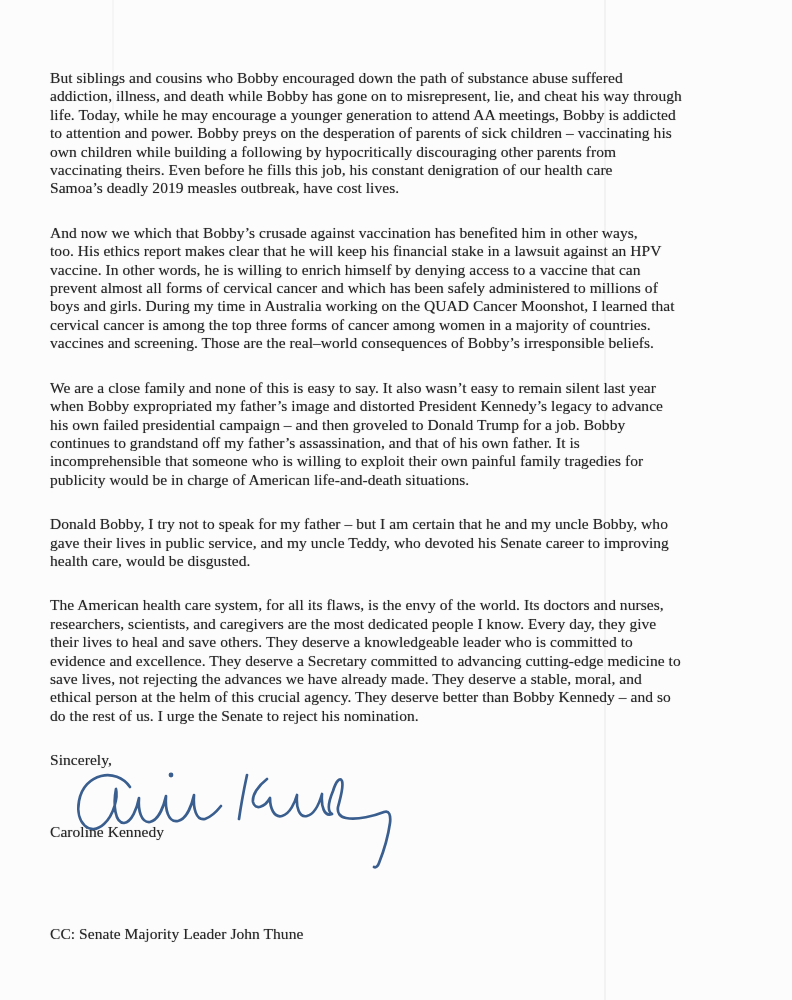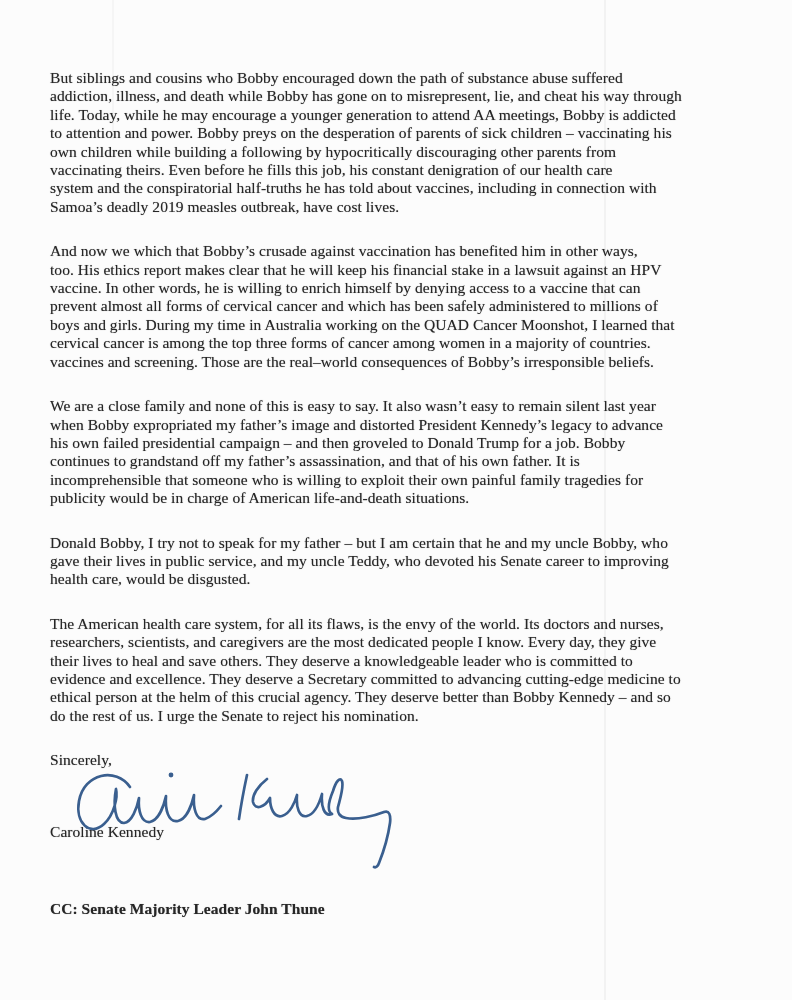--- a/index.html
+++ b/index.html
@@ -45,43 +45,41 @@
   }
   .signature-svg {
     position: absolute;
     left: 16px;
     top: -7px;
     width: 346px;
     height: 120px;
     overflow: visible;
   }
   .cc-block {
-    margin-top: 58px;
+    margin-top: 83px;
     line-height: 20px;
-    font-weight: bold;
   }
 </style>
 </head>
 <body>
 
 <div class="page">
   <div class="scan-line short" style="left:112px"></div>
   <div class="scan-line" style="left:604px"></div>
 
   <div class="content">
 
     <div>
         <div class="paragraph">
           <div class="line">But siblings and cousins who Bobby encouraged down the path of substance abuse suffered</div>
           <div class="line">addiction, illness, and death while Bobby has gone on to misrepresent, lie, and cheat his way through</div>
           <div class="line">life. Today, while he may encourage a younger generation to attend AA meetings, Bobby is addicted</div>
           <div class="line">to attention and power. Bobby preys on the desperation of parents of sick children – vaccinating his</div>
           <div class="line">own children while building a following by hypocritically discouraging other parents from</div>
           <div class="line">vaccinating theirs. Even before he fills this job, his constant denigration of our health care</div>
-          <div class="line">system and the conspiratorial half-truths he has told about vaccines, including in connection with</div>
           <div class="line">Samoa’s deadly 2019 measles outbreak, have cost lives.</div>
         </div>
         <div class="paragraph">
           <div class="line">And now we which that Bobby’s crusade against vaccination has benefited him in other ways,</div>
           <div class="line">too. His ethics report makes clear that he will keep his financial stake in a lawsuit against an HPV</div>
           <div class="line">vaccine. In other words, he is willing to enrich himself by denying access to a vaccine that can</div>
           <div class="line">prevent almost all forms of cervical cancer and which has been safely administered to millions of</div>
           <div class="line">boys and girls. During my time in Australia working on the QUAD Cancer Moonshot, I learned that</div>
           <div class="line">cervical cancer is among the top three forms of cancer among women in a majority of countries.</div>
           <div class="line">vaccines and screening. Those are the real–world consequences of Bobby’s irresponsible beliefs.</div>
@@ -97,20 +95,21 @@
         <div class="paragraph">
           <div class="line">Donald Bobby, I try not to speak for my father – but I am certain that he and my uncle Bobby, who</div>
           <div class="line">gave their lives in public service, and my uncle Teddy, who devoted his Senate career to improving</div>
           <div class="line">health care, would be disgusted.</div>
         </div>
         <div class="paragraph">
           <div class="line">The American health care system, for all its flaws, is the envy of the world. Its doctors and nurses,</div>
           <div class="line">researchers, scientists, and caregivers are the most dedicated people I know. Every day, they give</div>
           <div class="line">their lives to heal and save others. They deserve a knowledgeable leader who is committed to</div>
           <div class="line">evidence and excellence. They deserve a Secretary committed to advancing cutting-edge medicine to</div>
+          <div class="line">save lives, not rejecting the advances we have already made. They deserve a stable, moral, and</div>
           <div class="line">ethical person at the helm of this crucial agency. They deserve better than Bobby Kennedy – and so</div>
           <div class="line">do the rest of us. I urge the Senate to reject his nomination.</div>
         </div>
       </div>
 
     <div class="line">Sincerely,</div>
 
     <div class="signature-wrap">
       <svg class="signature-svg" viewBox="0 0 346 120" xmlns="http://www.w3.org/2000/svg">
 

